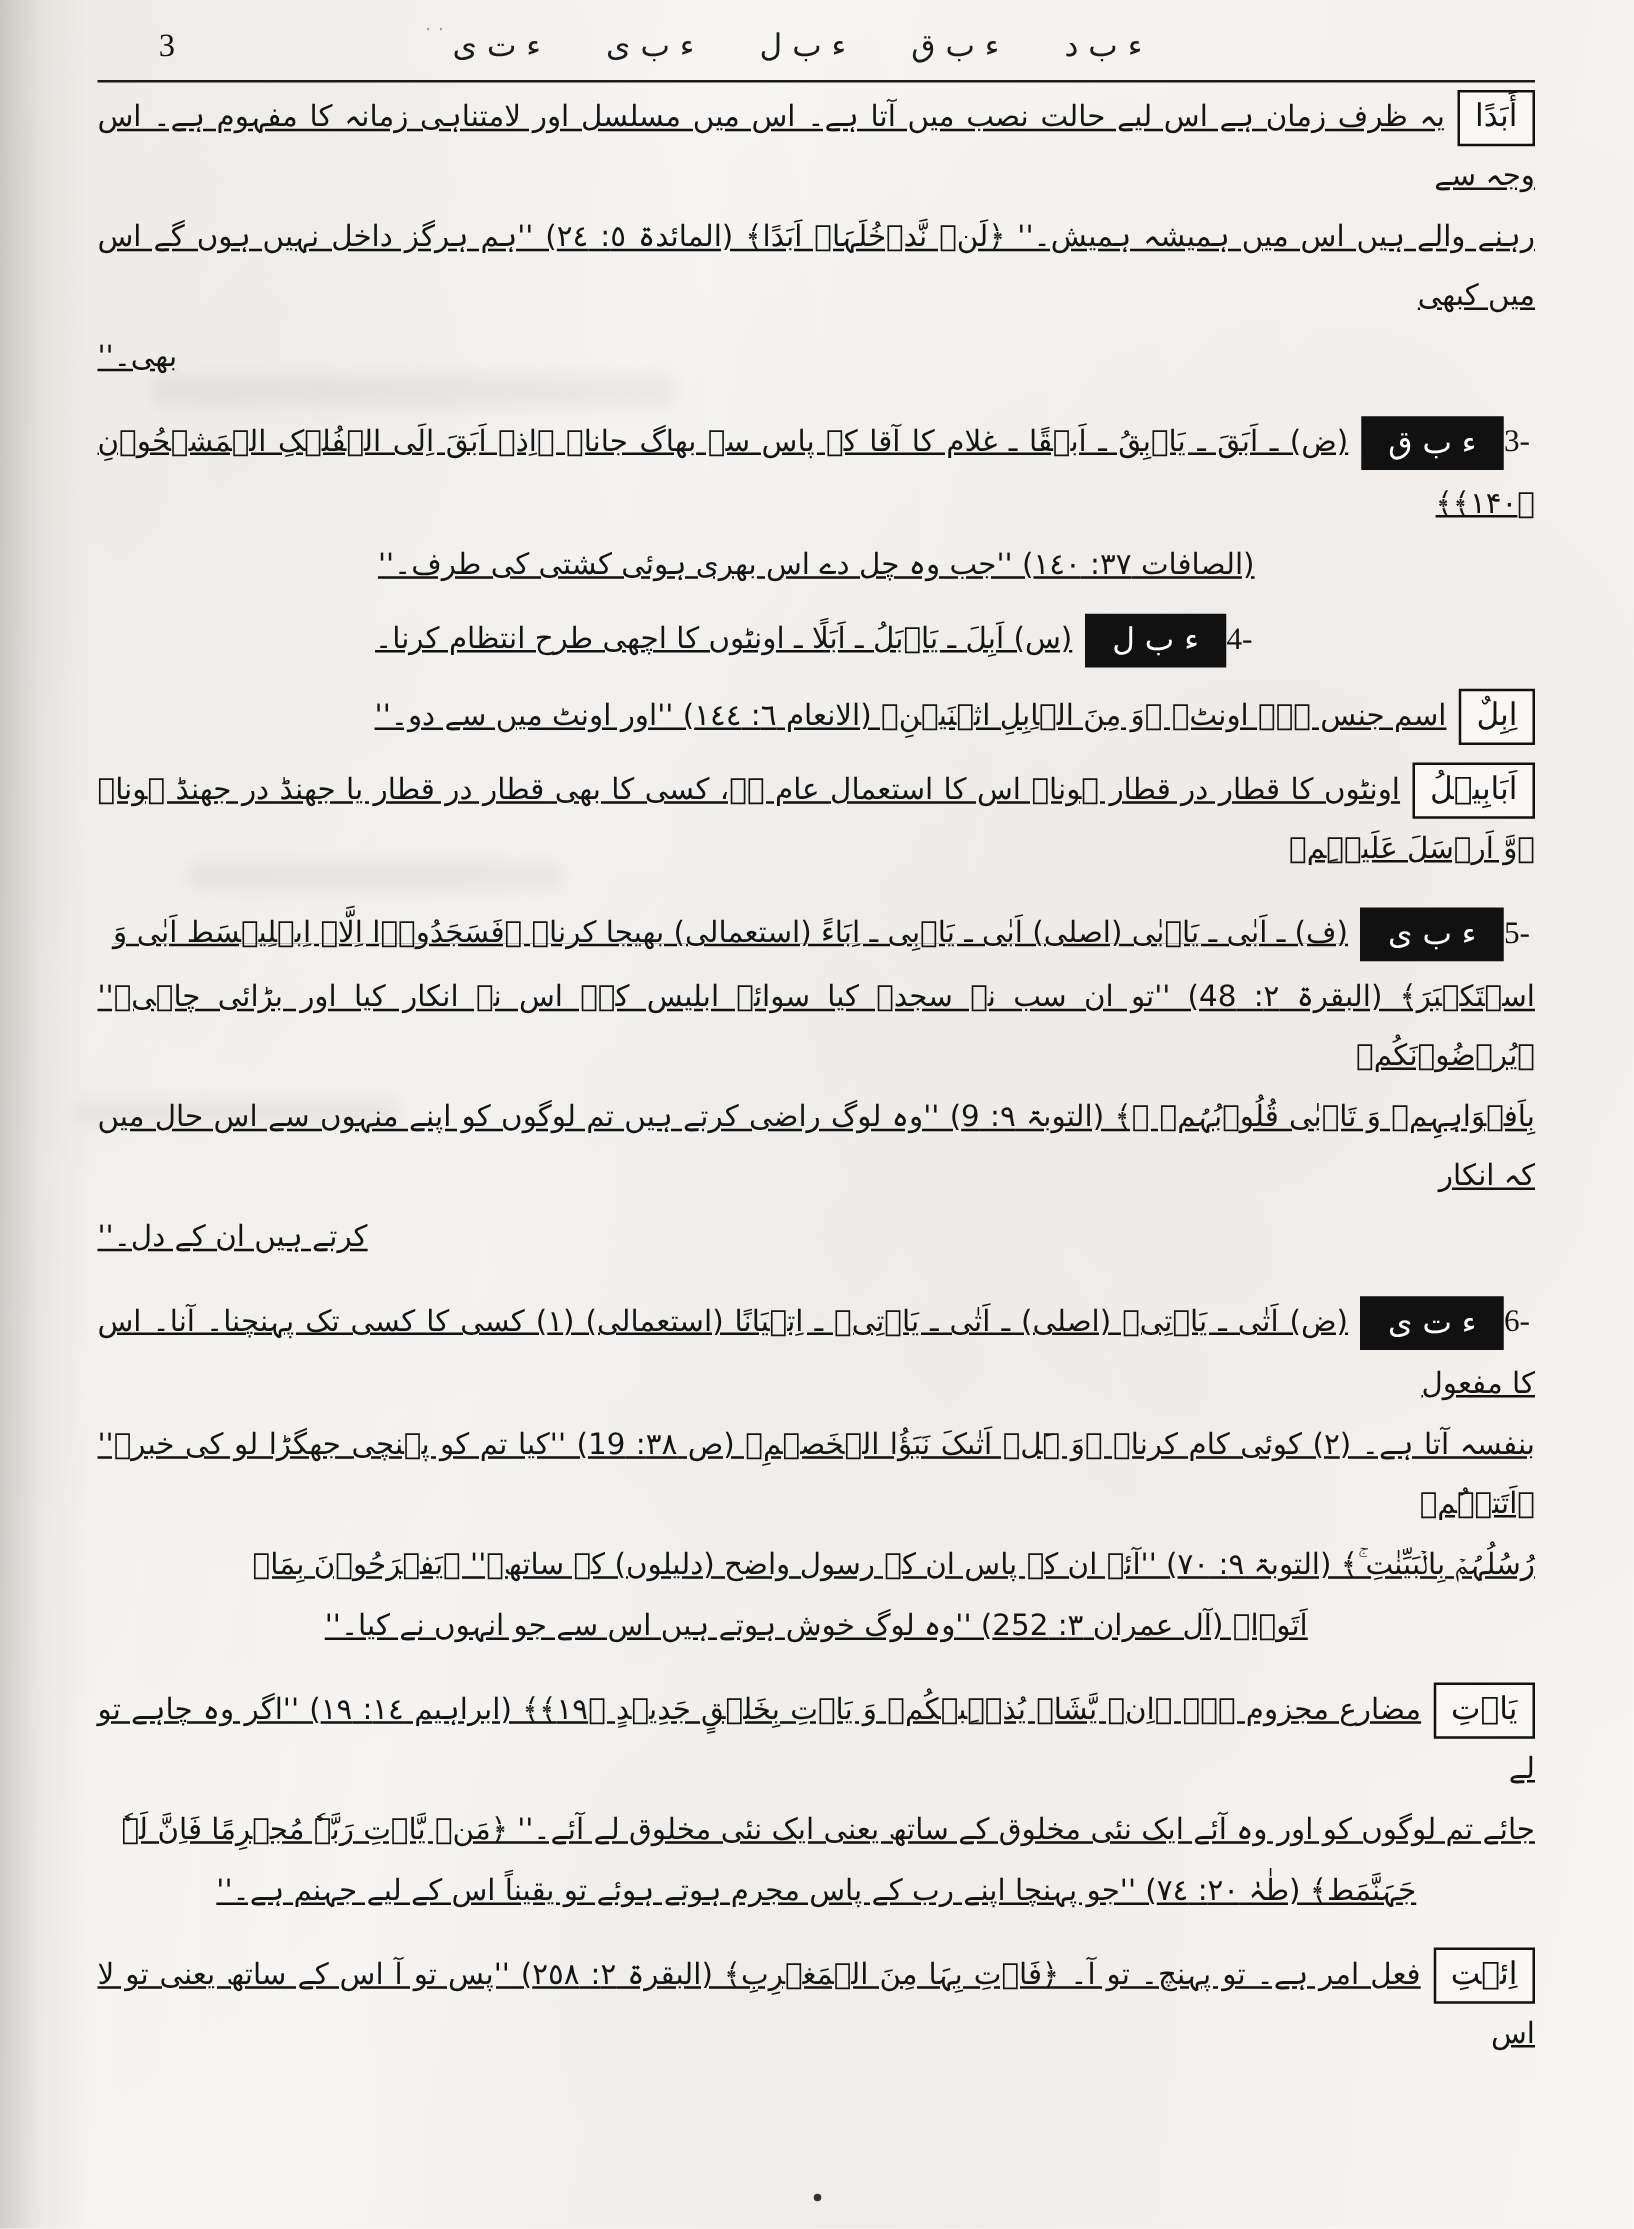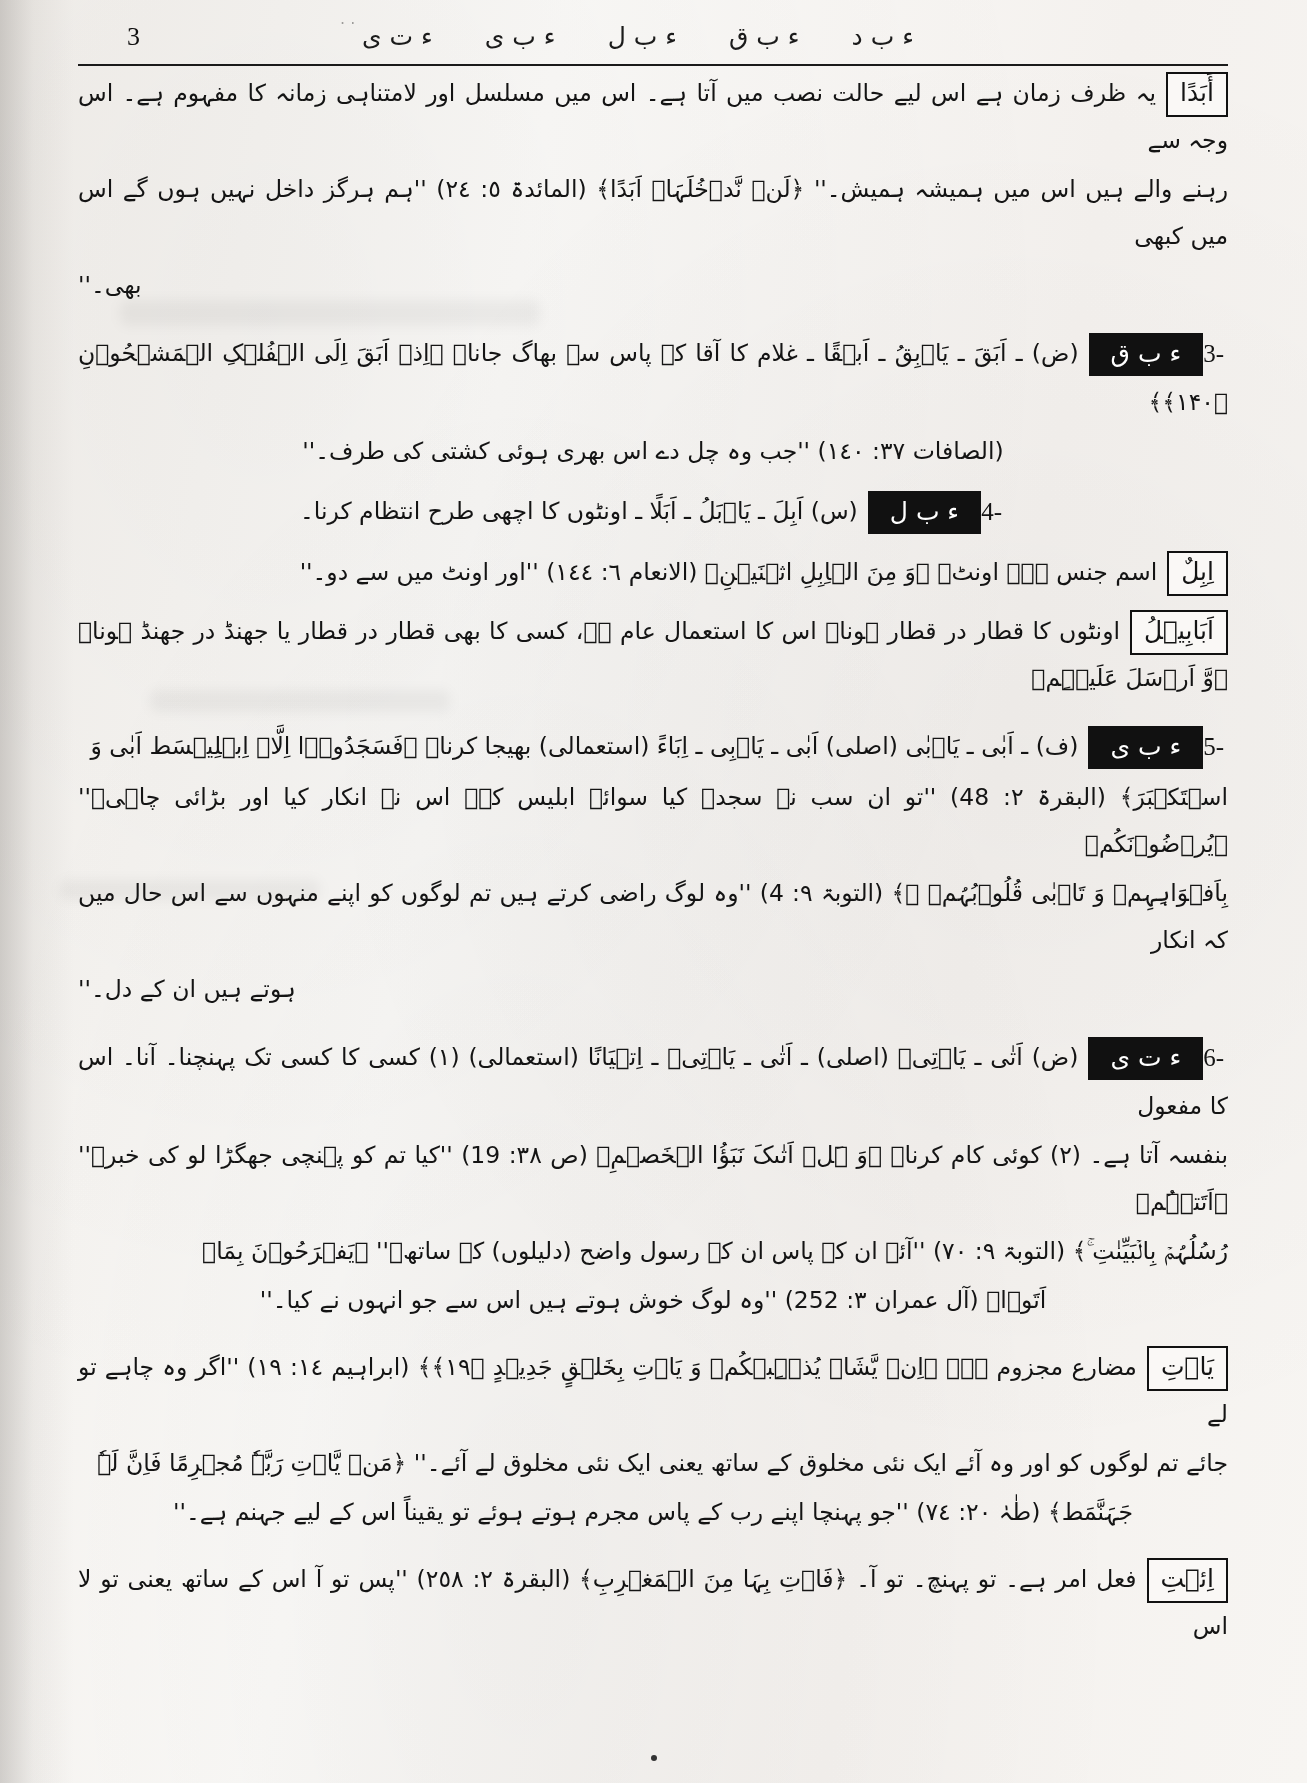--- a/index.html
+++ b/index.html
@@ -82,20 +82,21 @@
   }
   .header-roots span { white-space: nowrap; }
 
   
   .entry {
     margin: 0 0 6px 0;
     line-height: 2.0;
     font-size: 24px;
     color: #111;
     font-family: "DejaVu Sans", sans-serif;
+    text-decoration: underline;
   }
   .para {
     margin: 0 0 2px 0;
     line-height: 2.0;
     font-size: 23.5px;
     color: #141414;
     text-align: justify;
     text-align-last: right;
     font-family: "DejaVu Sans", sans-serif;
   }
@@ -230,22 +231,22 @@
       </p>
     </div>
 
     <div class="blockgap"></div>
 
     <div class="entry">
       <p class="para">
         <span class="root-num">5-</span><span class="root-box">ء ب ی</span><span>(ف) ـ اَبٰی ـ یَاۡبٰی (اصلی) اَبٰی ـ یَاۡبِی ـ اِبَاءً (استعمالی) بھیجا کرنا۔ ﴿فَسَجَدُوۡۤا اِلَّاۤ اِبۡلِیۡسَط اَبٰی وَ</span>
       </p>
       <p class="para">اسۡتَکۡبَرَ﴾ (البقرۃ ٢: 48) ''تو ان سب نے سجدہ کیا سوائے ابلیس کے۔ اس نے انکار کیا اور بڑائی چاہی۔'' ﴿یُرۡضُوۡنَکُمۡ</p>
-      <p class="para">بِاَفۡوَاہِہِمۡ وَ تَاۡبٰی قُلُوۡبُہُمۡ ۚ﴾ (التوبۃ ٩: 4) ''وہ لوگ راضی کرتے ہیں تم لوگوں کو اپنے منہوں سے اس حال میں کہ انکار</p>
-      <p class="para left-last">ہوتے ہیں ان کے دل۔''</p>
+      <p class="para">بِاَفۡوَاہِہِمۡ وَ تَاۡبٰی قُلُوۡبُہُمۡ ۚ﴾ (التوبۃ ٩: 9) ''وہ لوگ راضی کرتے ہیں تم لوگوں کو اپنے منہوں سے اس حال میں کہ انکار</p>
+      <p class="para left-last">کرتے ہیں ان کے دل۔''</p>
     </div>
 
     <div class="blockgap"></div>
 
     <div class="entry">
       <p class="para">
         <span class="root-num">6-</span><span class="root-box">ء ت ی</span><span>(ض) اَتٰی ـ یَاۡتِیۡ (اصلی) ـ اَتٰی ـ یَاۡتِیۡ ـ اِتۡیَانًا (استعمالی) (١) کسی کا کسی تک پہنچنا۔ آنا۔ اس کا مفعول</span>
       </p>
       <p class="para">بنفسہ آتا ہے۔ (٢) کوئی کام کرنا۔ ﴿وَ ہَلۡ اَتٰىکَ نَبَؤُا الۡخَصۡمِ﴾ (ص ٣٨: 19) ''کیا تم کو پہنچی جھگڑا لو کی خبر۔'' ﴿اَتَتۡہُمۡ</p>
       <p class="para">رُسُلُہُمۡ بِالۡبَیِّنٰتِ ۚ﴾ (التوبۃ ٩: ٧٠) ''آئے ان کے پاس ان کے رسول واضح (دلیلوں) کے ساتھ۔'' ﴿یَفۡرَحُوۡنَ بِمَاۤ</p>

